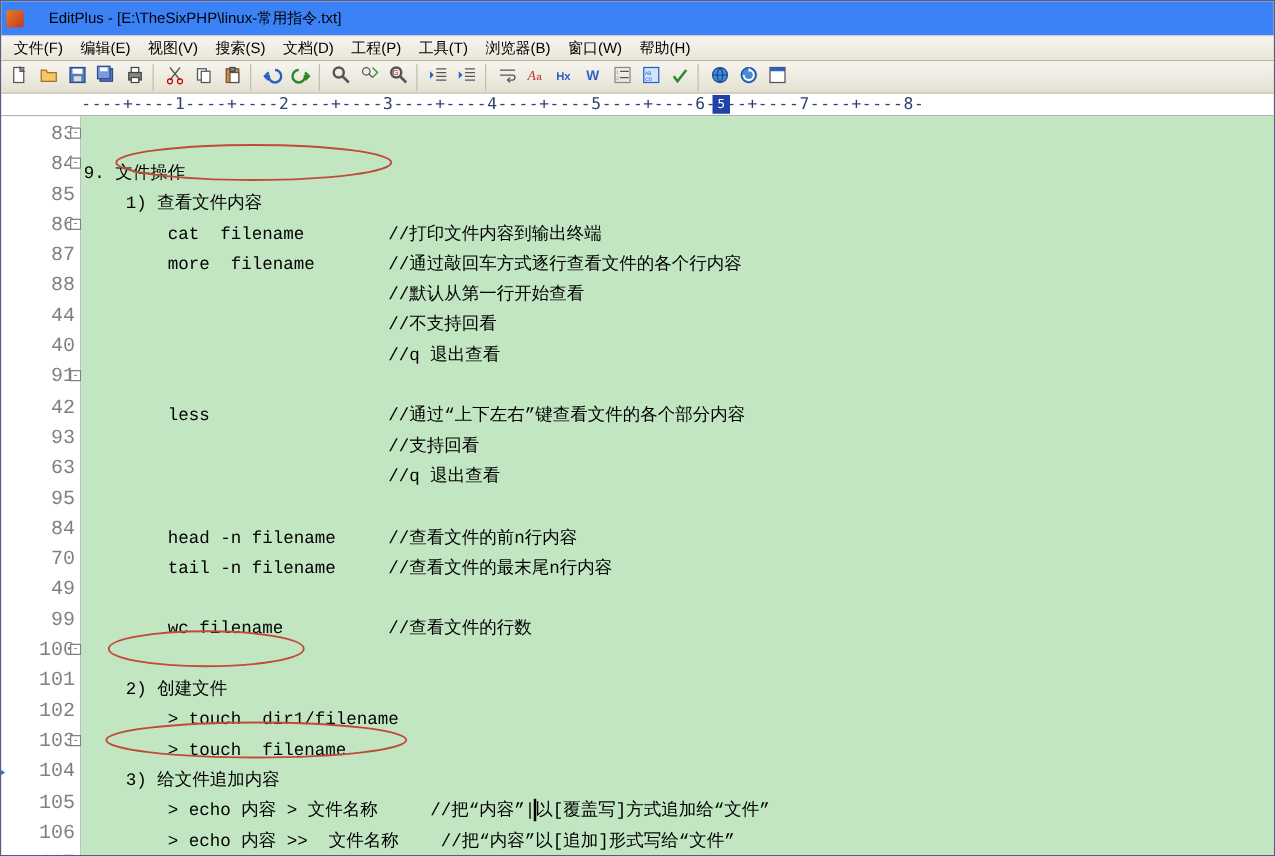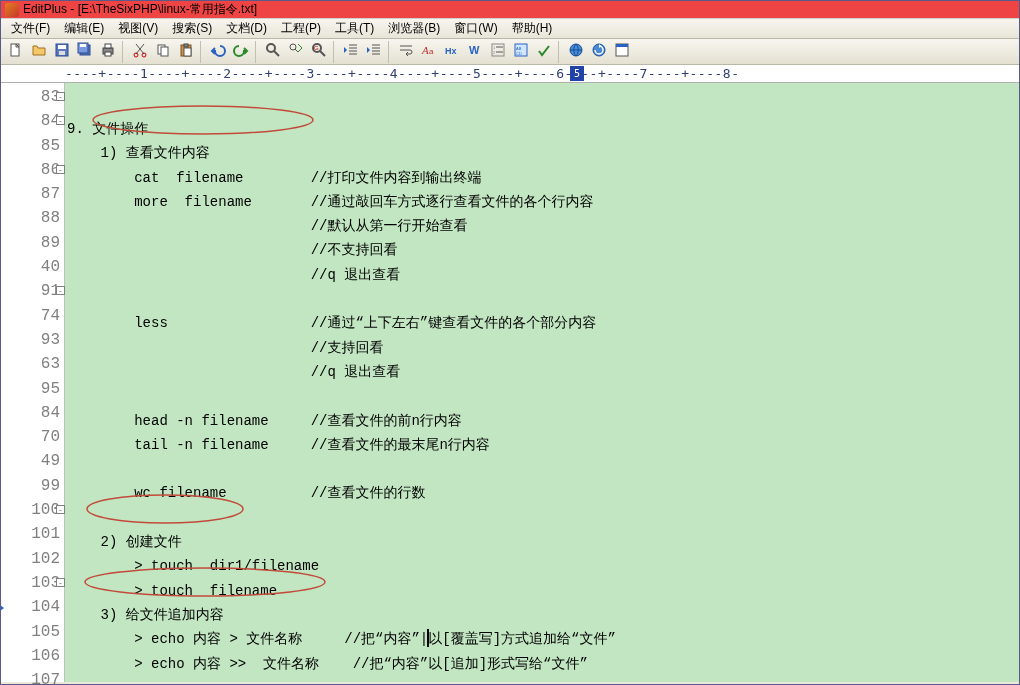--- a/index.html
+++ b/index.html
@@ -6,27 +6,27 @@
   body {
     font-family: "Microsoft YaHei", Tahoma, Arial, sans-serif;
     font-size: 12px;
     background: #ece9d8;
     width: 1020px;
     height: 685px;
     overflow: hidden;
     border: 1px solid #5a5a8a;
   }
   .titlebar {
-    height: 18px;
-    background: #ef4444;
+    height: 28px;
+    background: #3b82f6;
     border-bottom: 1px solid #d0d0d0;
     display: flex;
     align-items: center;
     padding: 0 4px;
-    gap: 4px;
+    gap: 20px;
   }
   .titlebar .app-icon {
     width: 14px; height: 14px;
     background: linear-gradient(135deg,#e67e22,#c0392b);
     border-radius: 2px;
   }
   .titlebar .title { color: #000; }
   .menubar {
     height: 20px;
     background: linear-gradient(#f7f5ee,#e8e5d8);
@@ -351,24 +351,24 @@
 </div>
 
 <div class="editor-wrap">
   <div class="gutter">
       <div class="ln">83<span class="fold">-</span></div>
       <div class="ln">84<span class="fold">-</span></div>
       <div class="ln">85</div>
       <div class="ln">86<span class="fold">-</span></div>
       <div class="ln">87</div>
       <div class="ln">88</div>
-      <div class="ln">89</div>
+      <div class="ln">44</div>
       <div class="ln">40</div>
       <div class="ln">91<span class="fold">-</span></div>
-      <div class="ln">74</div>
+      <div class="ln">42</div>
       <div class="ln">93</div>
       <div class="ln">63</div>
       <div class="ln">95</div>
       <div class="ln">84</div>
       <div class="ln">70</div>
       <div class="ln">49</div>
       <div class="ln">99</div>
       <div class="ln">100<span class="fold">-</span></div>
       <div class="ln">101</div>
       <div class="ln">102</div>

